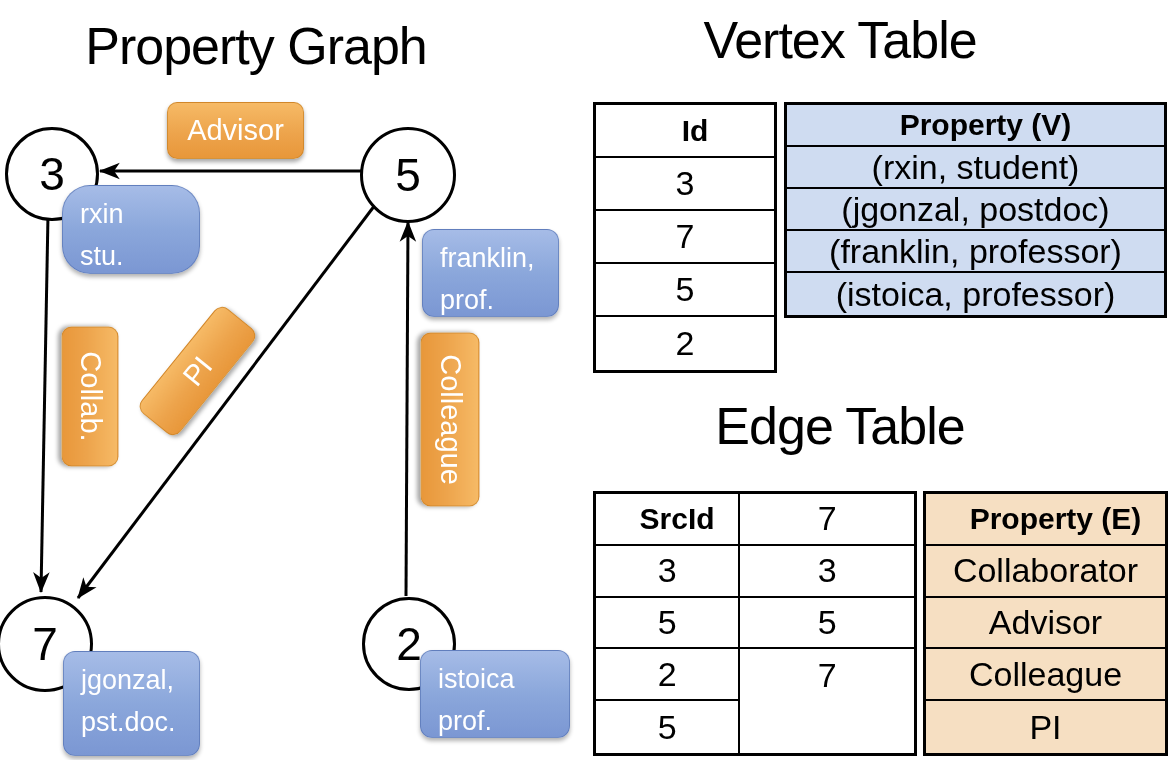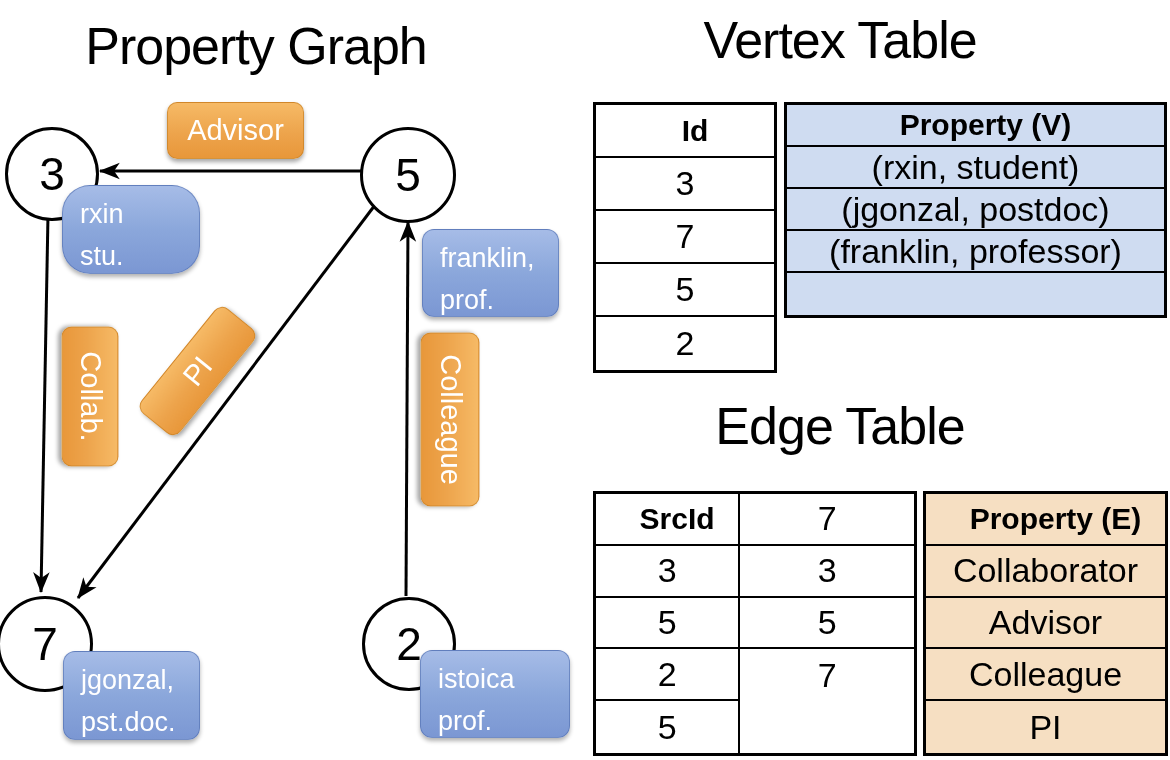--- a/index.html
+++ b/index.html
@@ -33,21 +33,21 @@
   #label-colleague{left:363px;top:390px;width:172px;height:57px;transform:rotate(90deg);}
 
   .bbox{position:absolute;color:#fff;font-size:27px;line-height:1.55;
         padding:8px 0 0 17px;box-sizing:border-box;white-space:pre-line;
         border-radius:12px;z-index:3;
         background:linear-gradient(180deg,#a6bce7 0%,#8ba7db 50%,#7b97d3 100%);
         border:1px solid rgba(80,110,175,.6);
         box-shadow:0 3px 4px rgba(0,0,0,.3);}
   #prop-3{left:62px;top:185px;width:138px;height:89px;border-radius:28px;}
   #prop-5{left:422px;top:186px;width:137px;height:88px;margin-top:43px;}
-  #prop-7{left:63px;top:651px;width:137px;height:89px;}
+  #prop-7{left:63px;top:651px;width:137px;height:105px;}
   #prop-2{left:420px;top:650px;width:150px;height:88px;}
 
   .tcol{position:absolute;display:grid;border:3px solid #000;box-sizing:border-box;z-index:2;}
   .tcell{border-bottom:2.5px solid #000;display:flex;align-items:center;
          justify-content:center;font-size:34px;}
   .tcell.last{border-bottom:none;}
   .thead{font-weight:bold;font-size:30px;padding-left:20px;}
 
   #vt-id{left:593px;top:102px;width:184px;height:271px;grid-template-rows:repeat(5,1fr);background:#fff;}
   #vt-prop{left:784px;top:102px;width:383px;height:216px;grid-template-rows:repeat(5,1fr);background:#cfdcf1;}
@@ -111,20 +111,21 @@
     <div class="tcell">3</div>
     <div class="tcell">7</div>
     <div class="tcell">5</div>
     <div class="tcell last">2</div>
   </div>
   <div class="tcol" id="vt-prop">
     <div class="tcell thead">Property (V)</div>
     <div class="tcell">(rxin, student)</div>
     <div class="tcell">(jgonzal, postdoc)</div>
     <div class="tcell">(franklin, professor)</div>
+    <div class="tcell last">(istoica, professor)</div>
   </div>
 
   <div class="tcol" id="et-ids">
     <div class="tcell thead colA">SrcId</div>
     <div class="tcell colA">3</div>
     <div class="tcell colA">5</div>
     <div class="tcell colA">2</div>
     <div class="tcell colA last">5</div>
     <div class="tcell">7</div>
     <div class="tcell">3</div>

